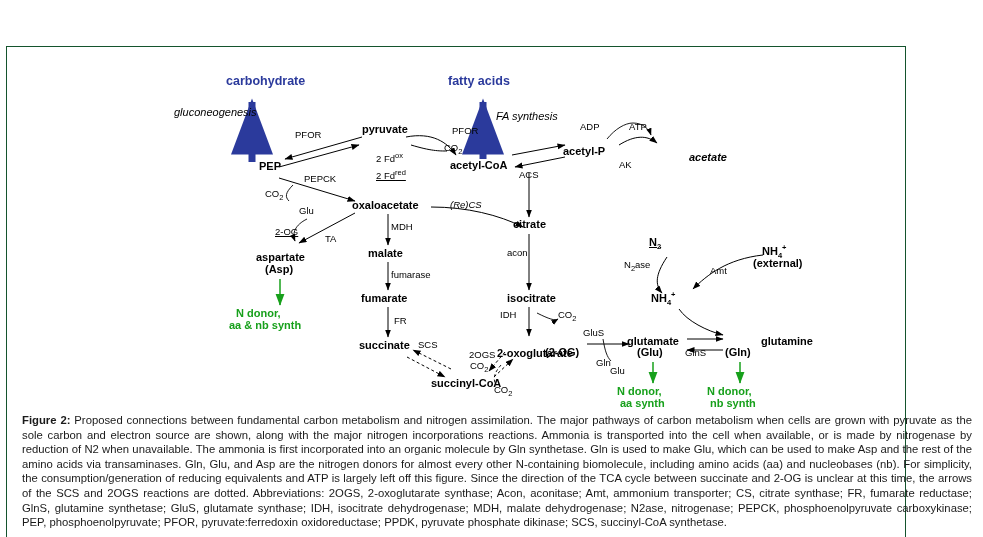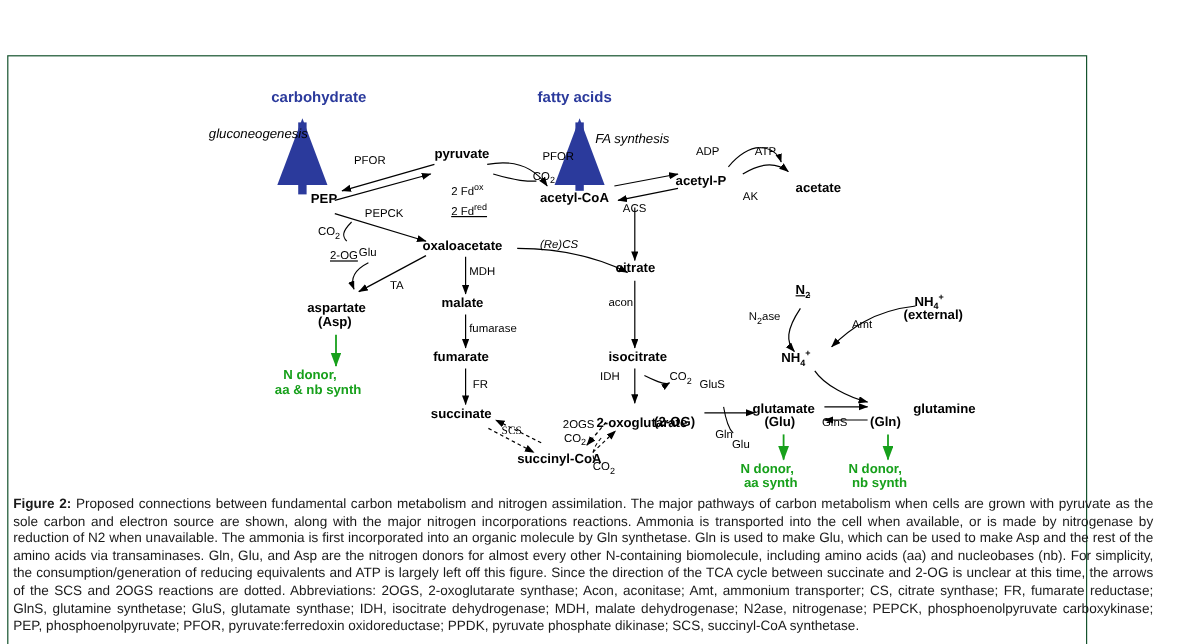--- a/index.html
+++ b/index.html
@@ -1,20 +1,20 @@
 <!DOCTYPE html>
 <html><head>
 <meta charset="utf-8">
 <style>
   html,body{margin:0;padding:0;background:#fff;}
   body{font-family:"Liberation Sans", sans-serif;}
   #page{position:relative;width:983px;height:537px;overflow:hidden;background:#fff;}
   #frame{position:absolute;left:6px;top:6px;width:900px;height:524px;border:1px solid #14532d;box-sizing:border-box;background:#fff;margin-top:40px;}
   #diagram{position:absolute;left:0;top:0;width:967px;height:360px;}
-  #caption{position:absolute;left:4px;top:366px;width:950px;font-size:11.3px;line-height:14.6px;color:#1a1a1a;text-align:justify;}
+  #caption{position:absolute;left:15px;top:366px;width:950px;font-size:11.3px;line-height:14.6px;color:#1a1a1a;text-align:justify;}
   #caption b{font-weight:bold;}
   .lbl{position:absolute;white-space:nowrap;font-size:11px;color:#000;}
   .bold{font-weight:bold;}
   .ital{font-style:italic;}
   .blue{color:#2b3a9c;font-weight:bold;}
   .green{color:#17a01b;font-weight:bold;}
   .small{font-size:9.5px;}
   .sup{font-size:7.5px;vertical-align:super;}
   .sub{font-size:7.5px;vertical-align:sub;}
   svg{position:absolute;left:0;top:0;overflow:visible;}
@@ -114,74 +114,74 @@
 
       <div class="lbl bold" style="left:355px;top:76px;">pyruvate</div>
       <div class="lbl bold" style="left:252px;top:113px;">PEP</div>
       <div class="lbl bold" style="left:345px;top:152px;">oxaloacetate</div>
       <div class="lbl bold" style="left:361px;top:200px;">malate</div>
       <div class="lbl bold" style="left:354px;top:245px;">fumarate</div>
       <div class="lbl bold" style="left:352px;top:292px;">succinate</div>
       <div class="lbl bold" style="left:424px;top:330px;">succinyl-CoA</div>
       <div class="lbl bold" style="left:443px;top:112px;">acetyl-CoA</div>
       <div class="lbl bold" style="left:556px;top:98px;">acetyl-P</div>
-      <div class="lbl bold" style="left:656px;top:104px;">acetate</div>
+      <div class="lbl bold" style="left:682px;top:104px;font-style:italic;">acetate</div>
       <div class="lbl bold" style="left:506px;top:171px;">citrate</div>
       <div class="lbl bold" style="left:500px;top:245px;">isocitrate</div>
       <div class="lbl bold" style="left:490px;top:300px;">2-oxoglutarate</div>
       <div class="lbl bold" style="left:514px;top:299px;padding-left:24px;">(2-OG)</div>
       <div class="lbl bold" style="left:620px;top:288px;">glutamate</div>
       <div class="lbl bold" style="left:630px;top:299px;">(Glu)</div>
       <div class="lbl bold" style="left:710px;top:288px;padding-left:44px;">glutamine</div>
       <div class="lbl bold" style="left:718px;top:299px;">(Gln)</div>
       <div class="lbl bold" style="left:249px;top:204px;">aspartate</div>
       <div class="lbl bold" style="left:258px;top:216px;">(Asp)</div>
 
-      <div class="lbl bold" style="left:656px;top:189px;text-decoration:underline;">N<span class="sub">2</span></div>
+      <div class="lbl bold" style="left:642px;top:189px;text-decoration:underline;">N<span class="sub">2</span></div>
       <div class="lbl bold" style="left:644px;top:243px;">NH<span class="sub">4</span><span class="sup">+</span></div>
       <div class="lbl bold" style="left:755px;top:196px;">NH<span class="sub">4</span><span class="sup">+</span></div>
       <div class="lbl bold" style="left:746px;top:210px;">(external)</div>
 
       <div class="lbl green" style="left:229px;top:260px;">N donor,</div>
       <div class="lbl green" style="left:222px;top:272px;">aa &amp; nb synth</div>
       <div class="lbl green" style="left:610px;top:338px;">N donor,</div>
       <div class="lbl green" style="left:613px;top:350px;">aa synth</div>
       <div class="lbl green" style="left:700px;top:338px;">N donor,</div>
       <div class="lbl green" style="left:703px;top:350px;">nb synth</div>
 
       <div class="lbl small" style="left:288px;top:82px;">PFOR</div>
       <div class="lbl small" style="left:408px;top:78px;padding-left:37px;">PFOR</div>
       <div class="lbl small" style="left:297px;top:126px;">PEPCK</div>
       <div class="lbl small" style="left:384px;top:174px;">MDH</div>
       <div class="lbl small" style="left:384px;top:222px;">fumarase</div>
       <div class="lbl small" style="left:387px;top:268px;">FR</div>
-      <div class="lbl small" style="left:411px;top:308px;font-family:Liberation Serif, serif;">SCS</div>
+      <div class="lbl small" style="left:411px;top:292px;">SCS</div>
       <div class="lbl small" style="left:318px;top:186px;">TA</div>
       <div class="lbl small ital" style="left:443px;top:152px;">(Re)CS</div>
       <div class="lbl small" style="left:512px;top:122px;">ACS</div>
       <div class="lbl small" style="left:612px;top:112px;">AK</div>
       <div class="lbl small" style="left:500px;top:200px;">acon</div>
       <div class="lbl small" style="left:493px;top:262px;">IDH</div>
       <div class="lbl small" style="left:462px;top:302px;">2OGS</div>
-      <div class="lbl small" style="left:576px;top:268px;">GluS</div>
+      <div class="lbl small" style="left:576px;top:280px;">GluS</div>
       <div class="lbl small" style="left:678px;top:300px;">GlnS</div>
       <div class="lbl small" style="left:617px;top:212px;">N<span class="sub">2</span>ase</div>
       <div class="lbl small" style="left:703px;top:218px;">Amt</div>
 
       <div class="lbl small" style="left:258px;top:141px;">CO<span class="sub">2</span></div>
       <div class="lbl small" style="left:437px;top:95px;">CO<span class="sub">2</span></div>
       <div class="lbl small" style="left:551px;top:262px;">CO<span class="sub">2</span></div>
       <div class="lbl small" style="left:463px;top:313px;">CO<span class="sub">2</span></div>
       <div class="lbl small" style="left:487px;top:337px;">CO<span class="sub">2</span></div>
       <div class="lbl small" style="left:369px;top:104px;">2 Fd<span class="sup">ox</span></div>
       <div class="lbl small" style="left:369px;top:121px;text-decoration:underline;">2 Fd<span class="sup">red</span></div>
       <div class="lbl small" style="left:573px;top:74px;">ADP</div>
       <div class="lbl small" style="left:622px;top:74px;">ATP</div>
       <div class="lbl small" style="left:292px;top:158px;">Glu</div>
-      <div class="lbl small" style="left:268px;top:161px;text-decoration:underline;">2-OG</div>
+      <div class="lbl small" style="left:268px;top:179px;text-decoration:underline;">2-OG</div>
       <div class="lbl small" style="left:589px;top:310px;">Gln</div>
       <div class="lbl small" style="left:603px;top:318px;">Glu</div>
     </div>
 
     <div id="caption">
       <b>Figure 2:</b><span> Proposed connections between fundamental carbon metabolism and nitrogen assimilation. The major pathways of carbon metabolism when cells are grown with pyruvate as the sole carbon and electron source are shown, along with the major nitrogen incorporations reactions. Ammonia is transported into the cell when available, or is made by nitrogenase by reduction of N2 when unavailable. The ammonia is first incorporated into an organic molecule by Gln synthetase. Gln is used to make Glu, which can be used to make Asp and the rest of the amino acids via transaminases. Gln, Glu, and Asp are the nitrogen donors for almost every other N-containing biomolecule, including amino acids (aa) and nucleobases (nb). For simplicity, the consumption/generation of reducing equivalents and ATP is largely left off this figure. Since the direction of the TCA cycle between succinate and 2-OG is unclear at this time, the arrows of the SCS and 2OGS reactions are dotted. Abbreviations: 2OGS, 2-oxoglutarate synthase; Acon, aconitase; Amt, ammonium transporter; CS, citrate synthase; FR, fumarate reductase; GlnS, glutamine synthetase; GluS, glutamate synthase; IDH, isocitrate dehydrogenase; MDH, malate dehydrogenase; N2ase, nitrogenase; PEPCK, phosphoenolpyruvate carboxykinase; PEP, phosphoenolpyruvate; PFOR, pyruvate:ferredoxin oxidoreductase; PPDK, pyruvate phosphate dikinase; SCS, succinyl-CoA synthetase.</span>
     </div>
 
   </div>
 </div>

